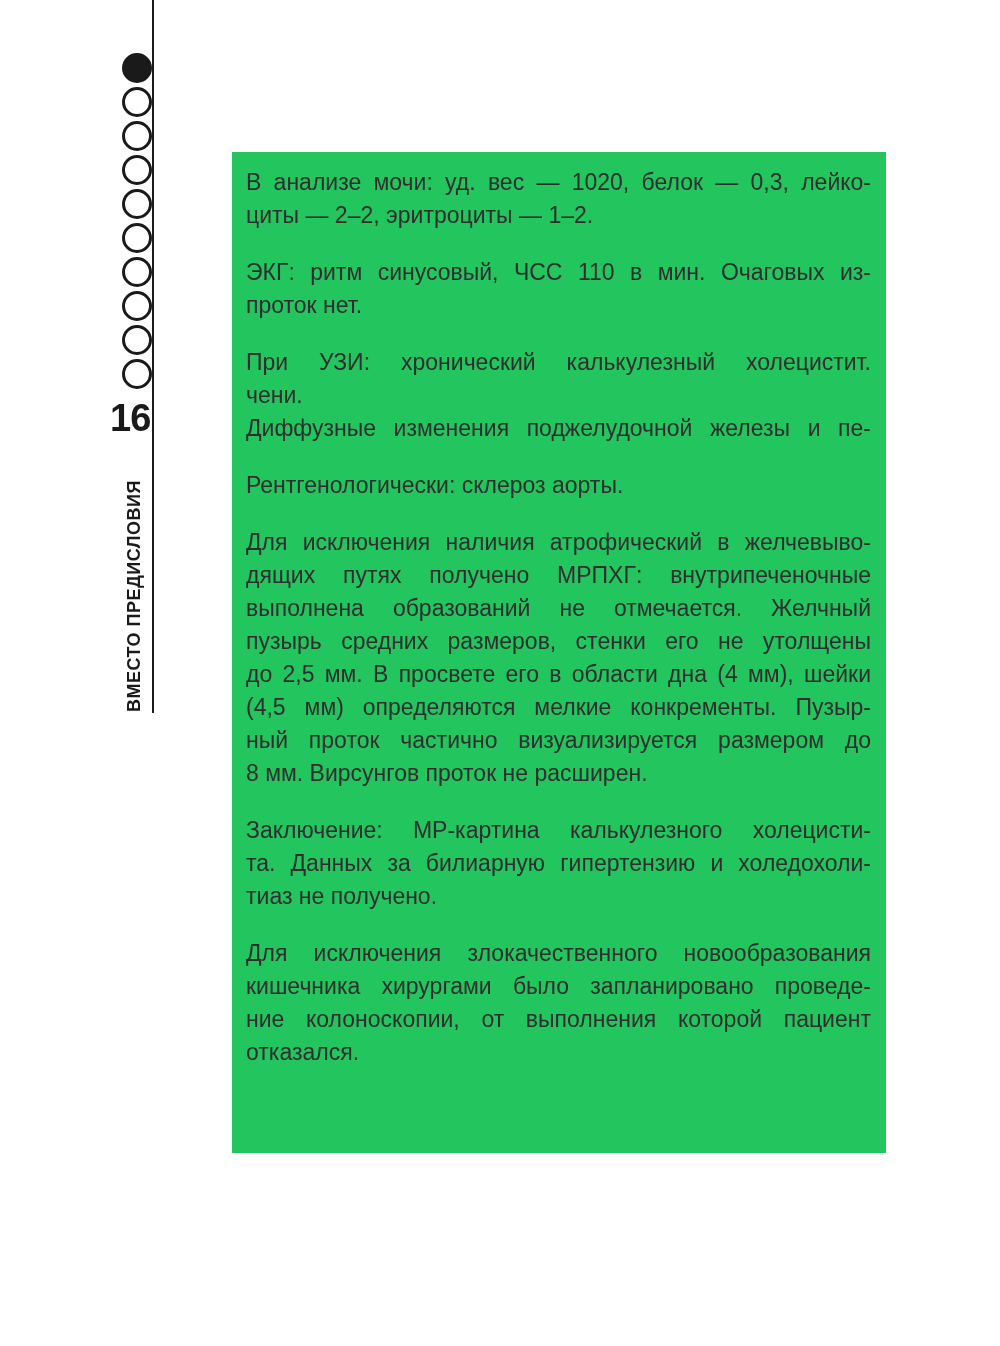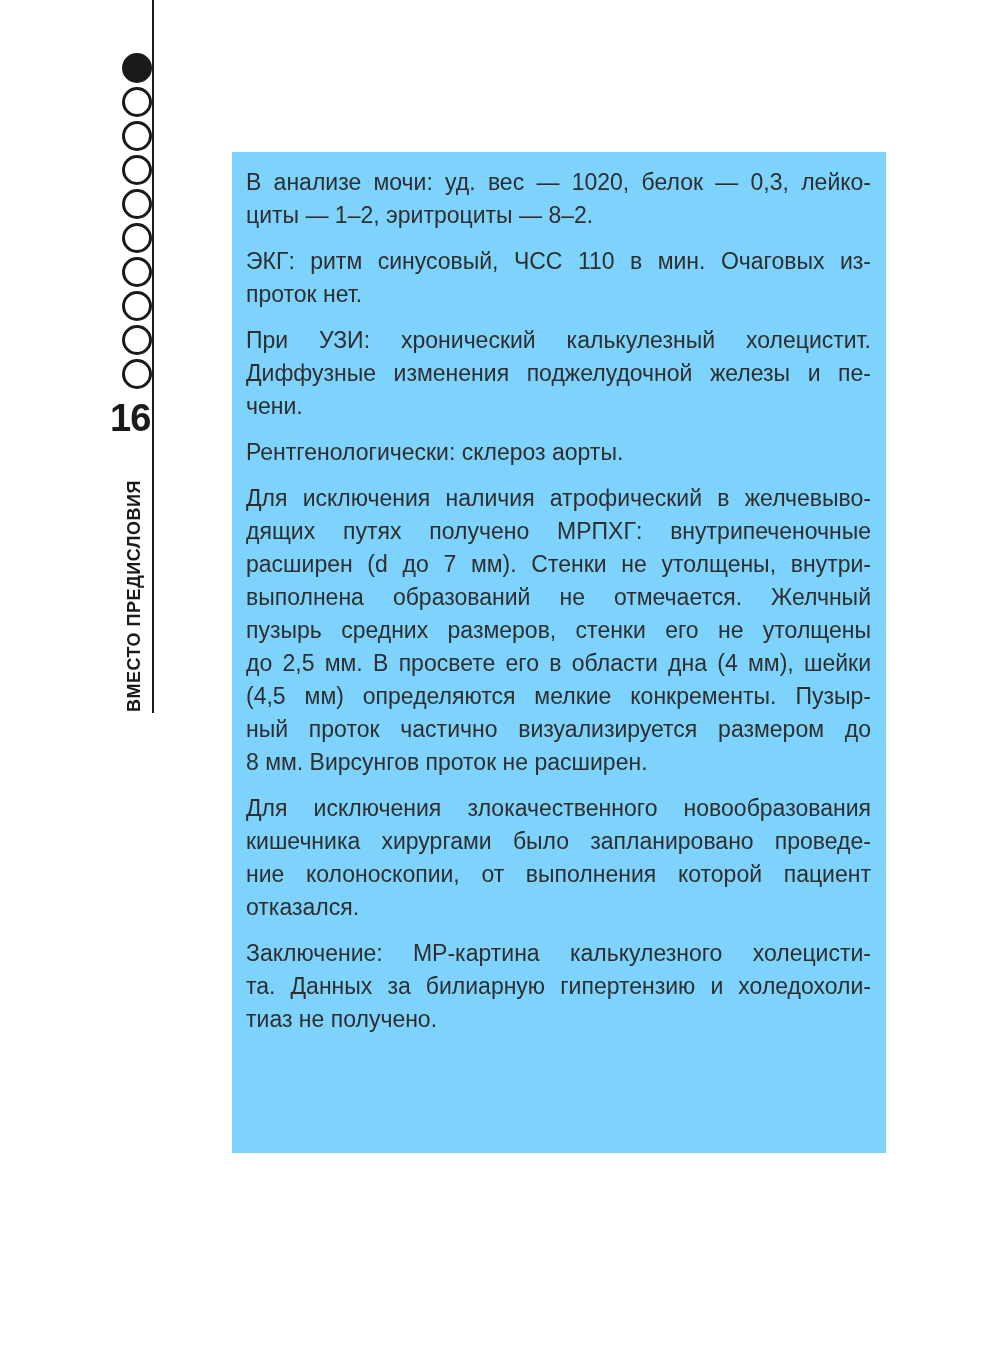--- a/index.html
+++ b/index.html
@@ -58,26 +58,26 @@
     white-space: nowrap;
   }
 
   
   .panel {
     position: absolute;
     left: 232px; top: 152px;
     width: 654px; height: 1001px;
     box-sizing: border-box;
     padding: 14px 15px 0 14px;
-    background: #7dd3fc;
+    background: #22c55e;
     color: #2e2e2e;
     font-size: 23px;
     line-height: 33px;
   }
-  .para + .para { margin-top: 13px; }
+  .para + .para { margin-top: 24px; }
   .line {
     text-align: justify;
     text-align-last: justify;
   }
   .line.final {
     text-align-last: left;
   }
 </style>
 </head>
 <body>
@@ -97,49 +97,48 @@
     <div class="dot"></div>
   </div>
 
 <div class="pagenum">16</div>
 
 <div class="vlabel">ВМЕСТО ПРЕДИСЛОВИЯ</div>
 
 <div class="panel">
     <div class="para">
       <div class="line">В анализе мочи: уд. вес — 1020, белок — 0,3, лейко-</div>
-      <div class="line final">циты — 1–2, эритроциты — 8–2.</div>
+      <div class="line final">циты — 2–2, эритроциты — 1–2.</div>
     </div>
     <div class="para">
       <div class="line">ЭКГ: ритм синусовый, ЧСС 110 в мин. Очаговых из-</div>
       <div class="line final">проток нет.</div>
     </div>
     <div class="para">
       <div class="line">При УЗИ: хронический калькулезный холецистит.</div>
+      <div class="line final">чени.</div>
       <div class="line">Диффузные изменения поджелудочной железы и пе-</div>
-      <div class="line final">чени.</div>
     </div>
     <div class="para">
       <div class="line final">Рентгенологически: склероз аорты.</div>
     </div>
     <div class="para">
       <div class="line">Для исключения наличия атрофический в желчевыво-</div>
       <div class="line">дящих путях получено МРПХГ: внутрипеченочные</div>
-      <div class="line">расширен (d до 7 мм). Стенки не утолщены, внутри-</div>
       <div class="line">выполнена образований не отмечается. Желчный</div>
       <div class="line">пузырь средних размеров, стенки его не утолщены</div>
       <div class="line">до 2,5 мм. В просвете его в области дна (4 мм), шейки</div>
       <div class="line">(4,5 мм) определяются мелкие конкременты. Пузыр-</div>
       <div class="line">ный проток частично визуализируется размером до</div>
       <div class="line final">8 мм. Вирсунгов проток не расширен.</div>
     </div>
     <div class="para">
+      <div class="line">Заключение: МР-картина калькулезного холецисти-</div>
+      <div class="line">та. Данных за билиарную гипертензию и холедохоли-</div>
+      <div class="line final">тиаз не получено.</div>
+    </div>
+    <div class="para">
       <div class="line">Для исключения злокачественного новообразования</div>
       <div class="line">кишечника хирургами было запланировано проведе-</div>
       <div class="line">ние колоноскопии, от выполнения которой пациент</div>
       <div class="line final">отказался.</div>
     </div>
-    <div class="para">
-      <div class="line">Заключение: МР-картина калькулезного холецисти-</div>
-      <div class="line">та. Данных за билиарную гипертензию и холедохоли-</div>
-      <div class="line final">тиаз не получено.</div>
-    </div>
   </div>
 
 </body></html>

